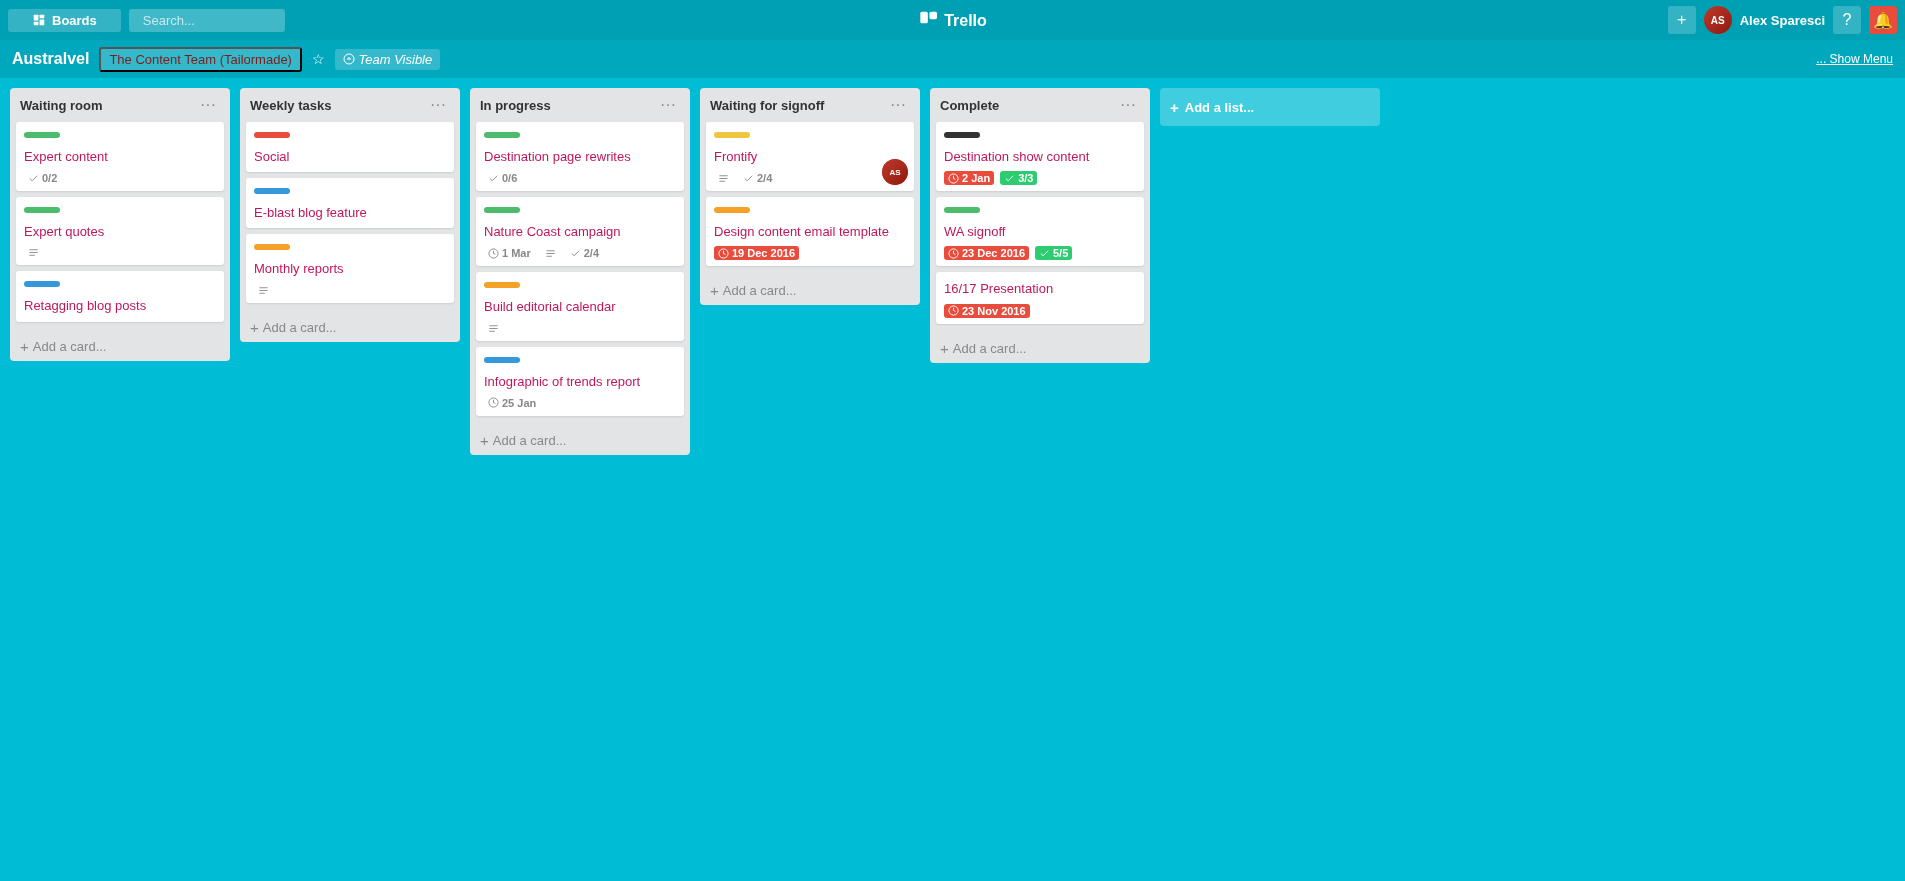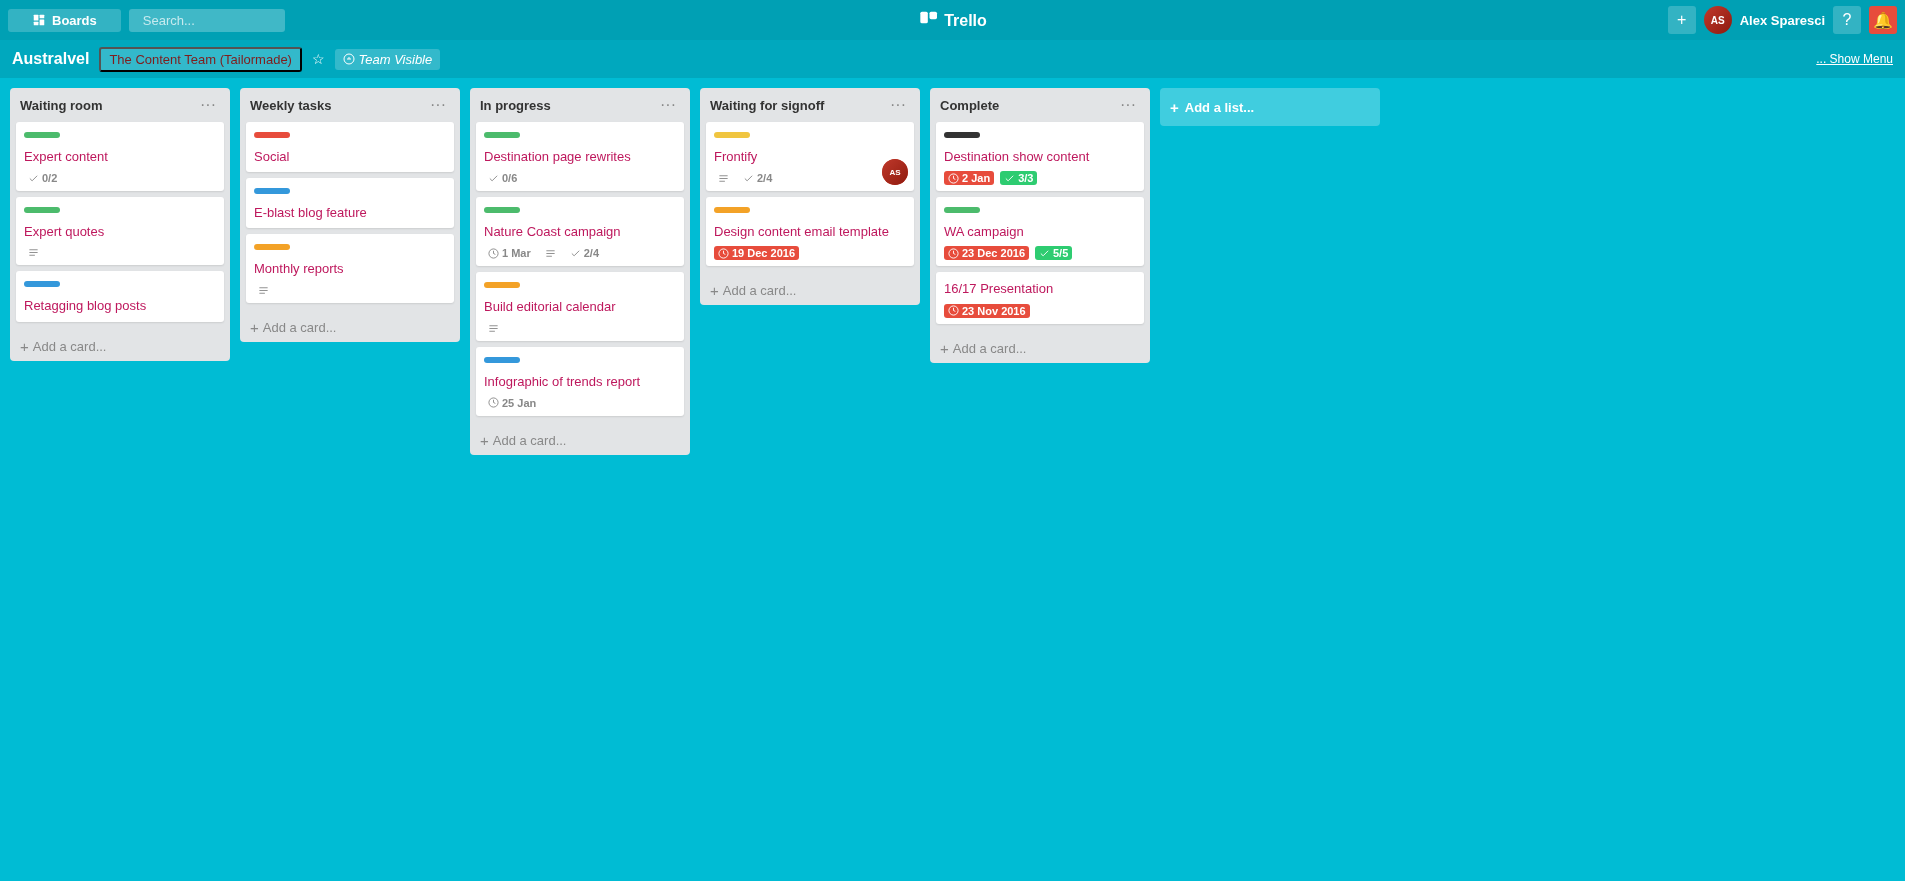--- a/index.html
+++ b/index.html
@@ -326,21 +326,21 @@
                 <circle cx="12" cy="12" r="10"></circle>
                 <polyline points="12 6 12 12 16 14"></polyline>
               </svg>
             2 Jan</span>
             <span class="card-badge green-bg">
             <svg width="11" height="11" viewBox="0 0 24 24" fill="none" stroke="#fff" stroke-width="2">
                 <polyline points="20 6 9 17 4 12"></polyline>
               </svg>
             3/3</span>
           </div></div>
-        <div class="card"><div class="card-label label-green"></div><br style="clear:both"><div class="card-title">WA campaign</div><div class="card-meta">
+        <div class="card"><div class="card-label label-green"></div><br style="clear:both"><div class="card-title">WA signoff</div><div class="card-meta">
             <span class="card-badge red-bg">
             <svg width="11" height="11" viewBox="0 0 24 24" fill="none" stroke="#fff" stroke-width="2">
                 <circle cx="12" cy="12" r="10"></circle>
                 <polyline points="12 6 12 12 16 14"></polyline>
               </svg>
             23 Dec 2016</span>
             <span class="card-badge green-bg">
             <svg width="11" height="11" viewBox="0 0 24 24" fill="none" stroke="#fff" stroke-width="2">
                 <polyline points="20 6 9 17 4 12"></polyline>
               </svg>

